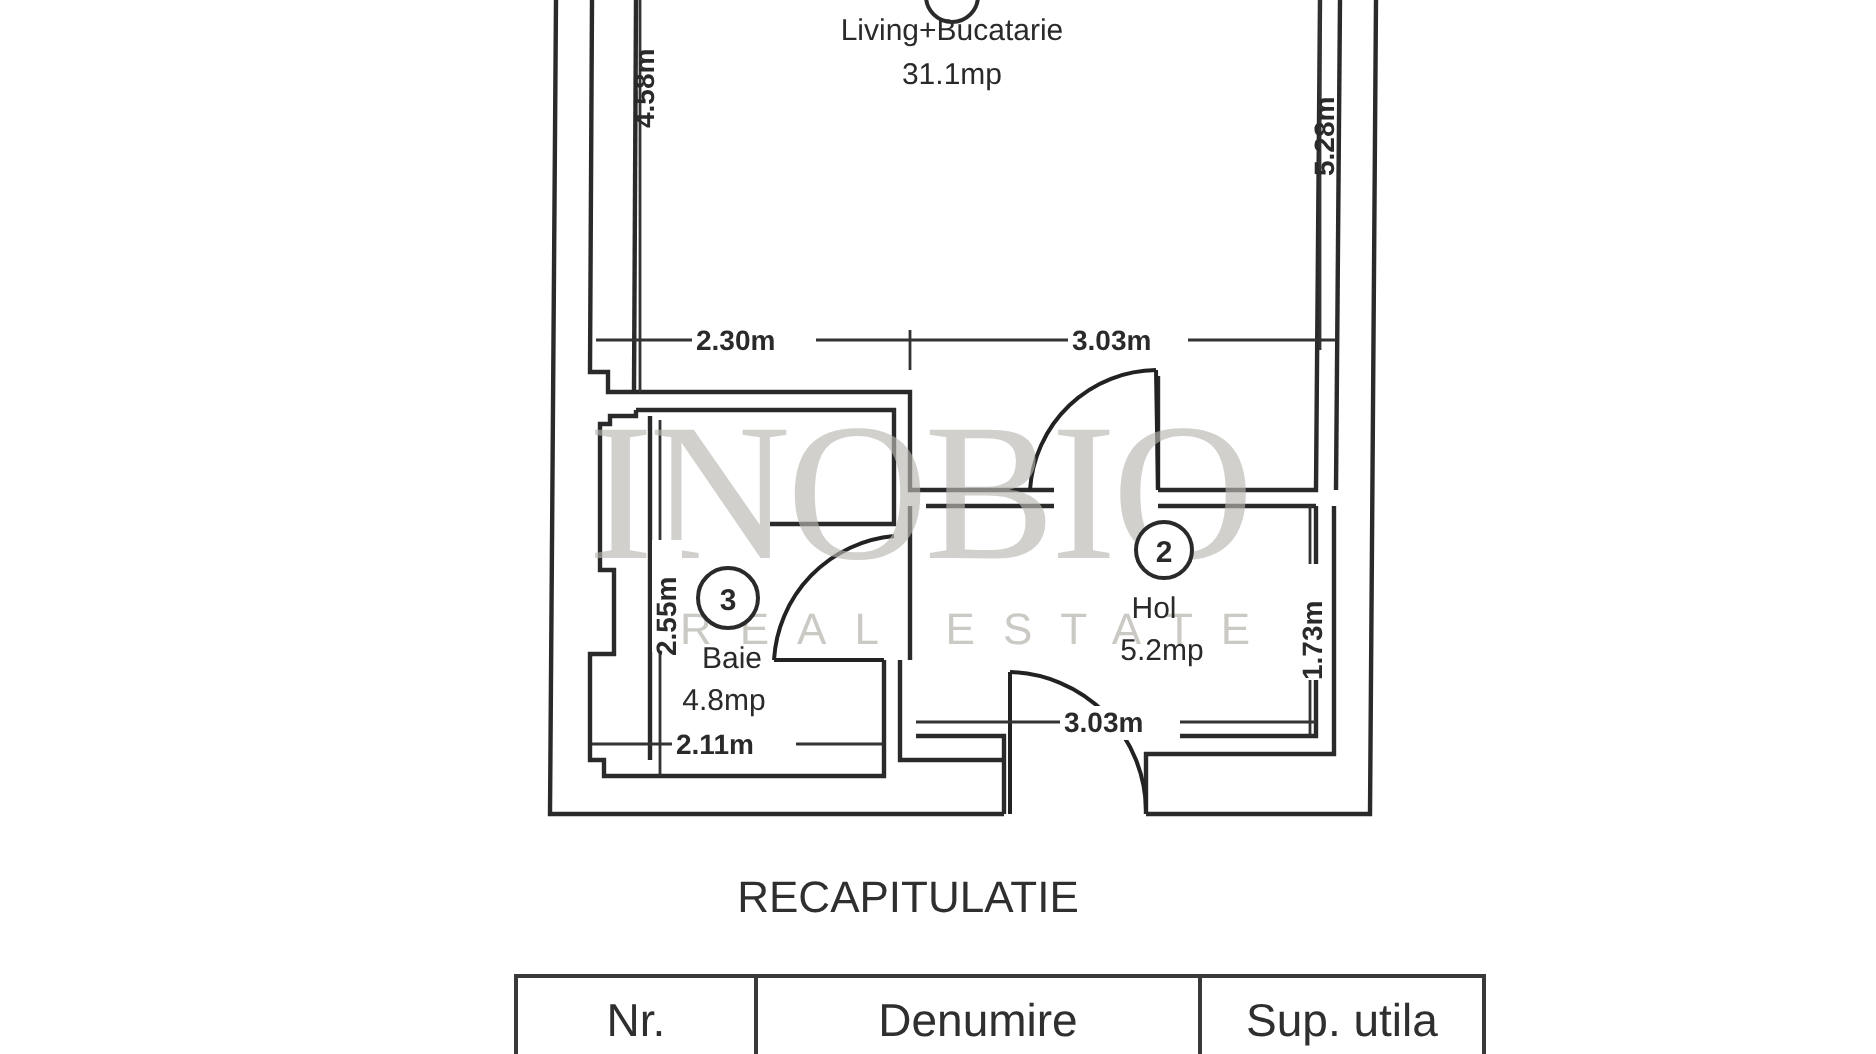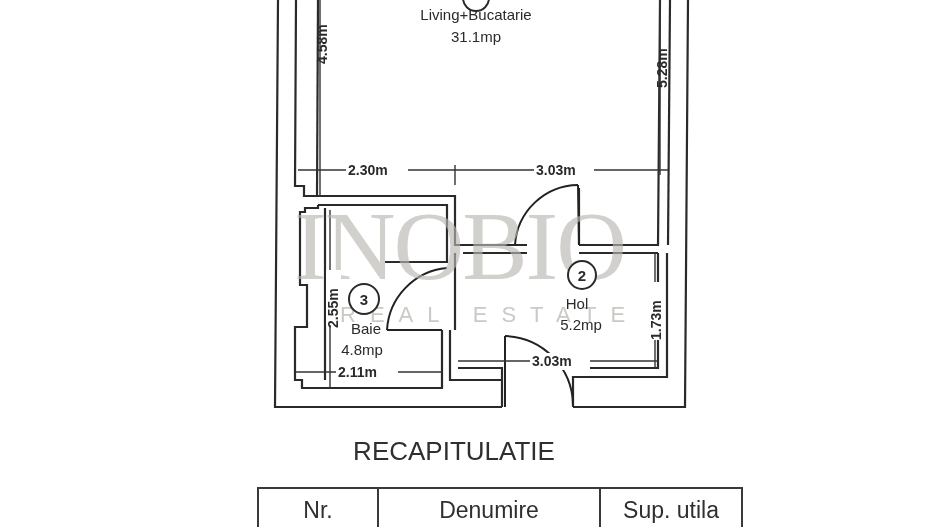--- a/index.html
+++ b/index.html
@@ -11,21 +11,21 @@
     .lbl { font-family: "Liberation Sans", "DejaVu Sans", sans-serif; fill: #2a2a2a; font-weight: bold; }
     .room-name { font-size: 15px; font-weight: normal; fill: #2a2a2a; }
     .room-area { font-size: 15px; font-weight: normal; fill: #2a2a2a; }
     .dimtxt { font-size: 14px; font-weight: bold; fill: #2a2a2a; }
     .circ { fill: #fff; stroke: #2a2a2a; stroke-width: 2; }
     .circ-num { font-size: 15px; fill: #2a2a2a; }
     .wm-big { font-family: "Liberation Serif", "DejaVu Serif", serif; font-size: 98px; fill: #b9b7b0; fill-opacity: 0.65; letter-spacing: -2px; }
     .wm-small { font-family: "Liberation Sans", "DejaVu Sans", sans-serif; font-size: 22px; fill: #b9b7b0; fill-opacity: 0.75; letter-spacing: 14px; }
 
     .recap-title { position: absolute; left: 0; width: 100%; top: 436px; text-align: center; padding-left: 0; }
-    .recap-title span { display: inline-block; margin-left: -30px; font-size: 26px; color: #2f2f2f; letter-spacing: 0px; }
+    .recap-title span { display: inline-block; margin-left: -30px; font-size: 22px; color: #2f2f2f; letter-spacing: 0px; }
     .recap-table { position: absolute; left: 257px; top: 487px; border-collapse: collapse; }
     .recap-table th { border: 2px solid #3a3a3a; border-bottom: none; font-weight: normal; color: #2f2f2f; font-size: 23px; height: 42px; padding: 0; vertical-align: middle; background: #fff; }
     .col-nr { width: 118px; }
     .col-den { width: 220px; }
     .col-sup { width: 140px; }
   </style>
 </head>
 <body>
 
 <svg id="plan" viewBox="0 0 938 527" xmlns="http://www.w3.org/2000/svg">

